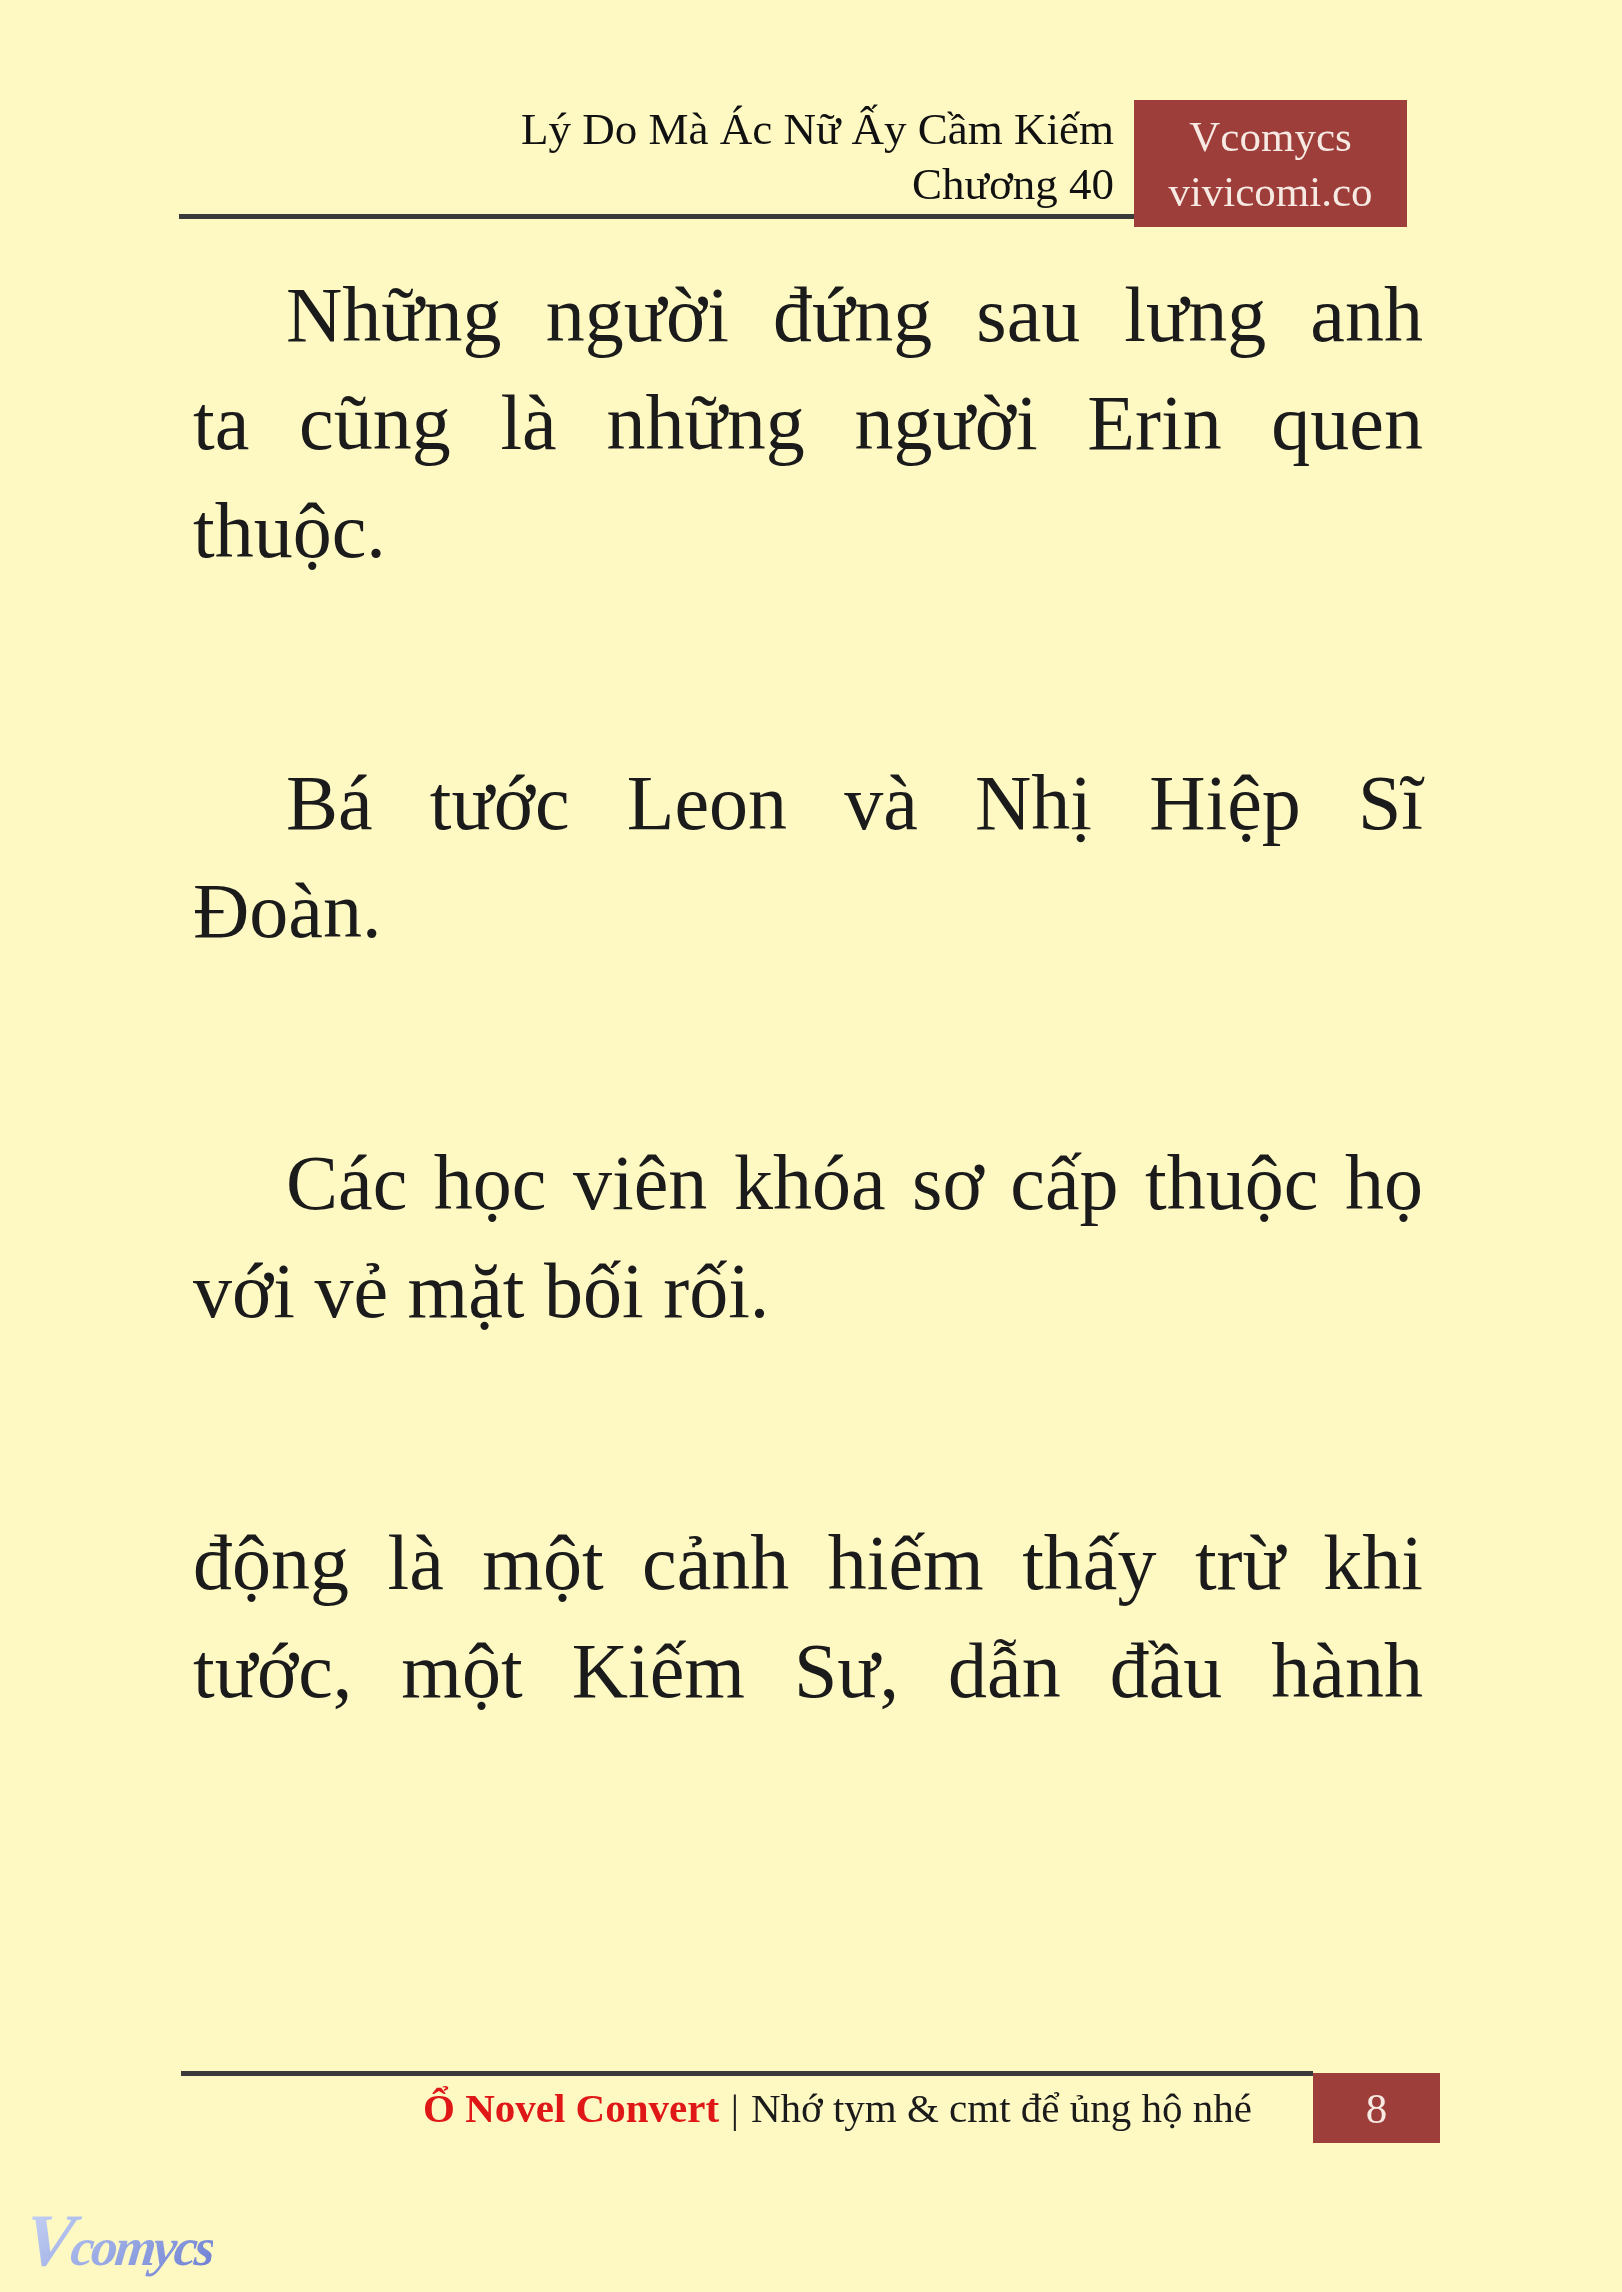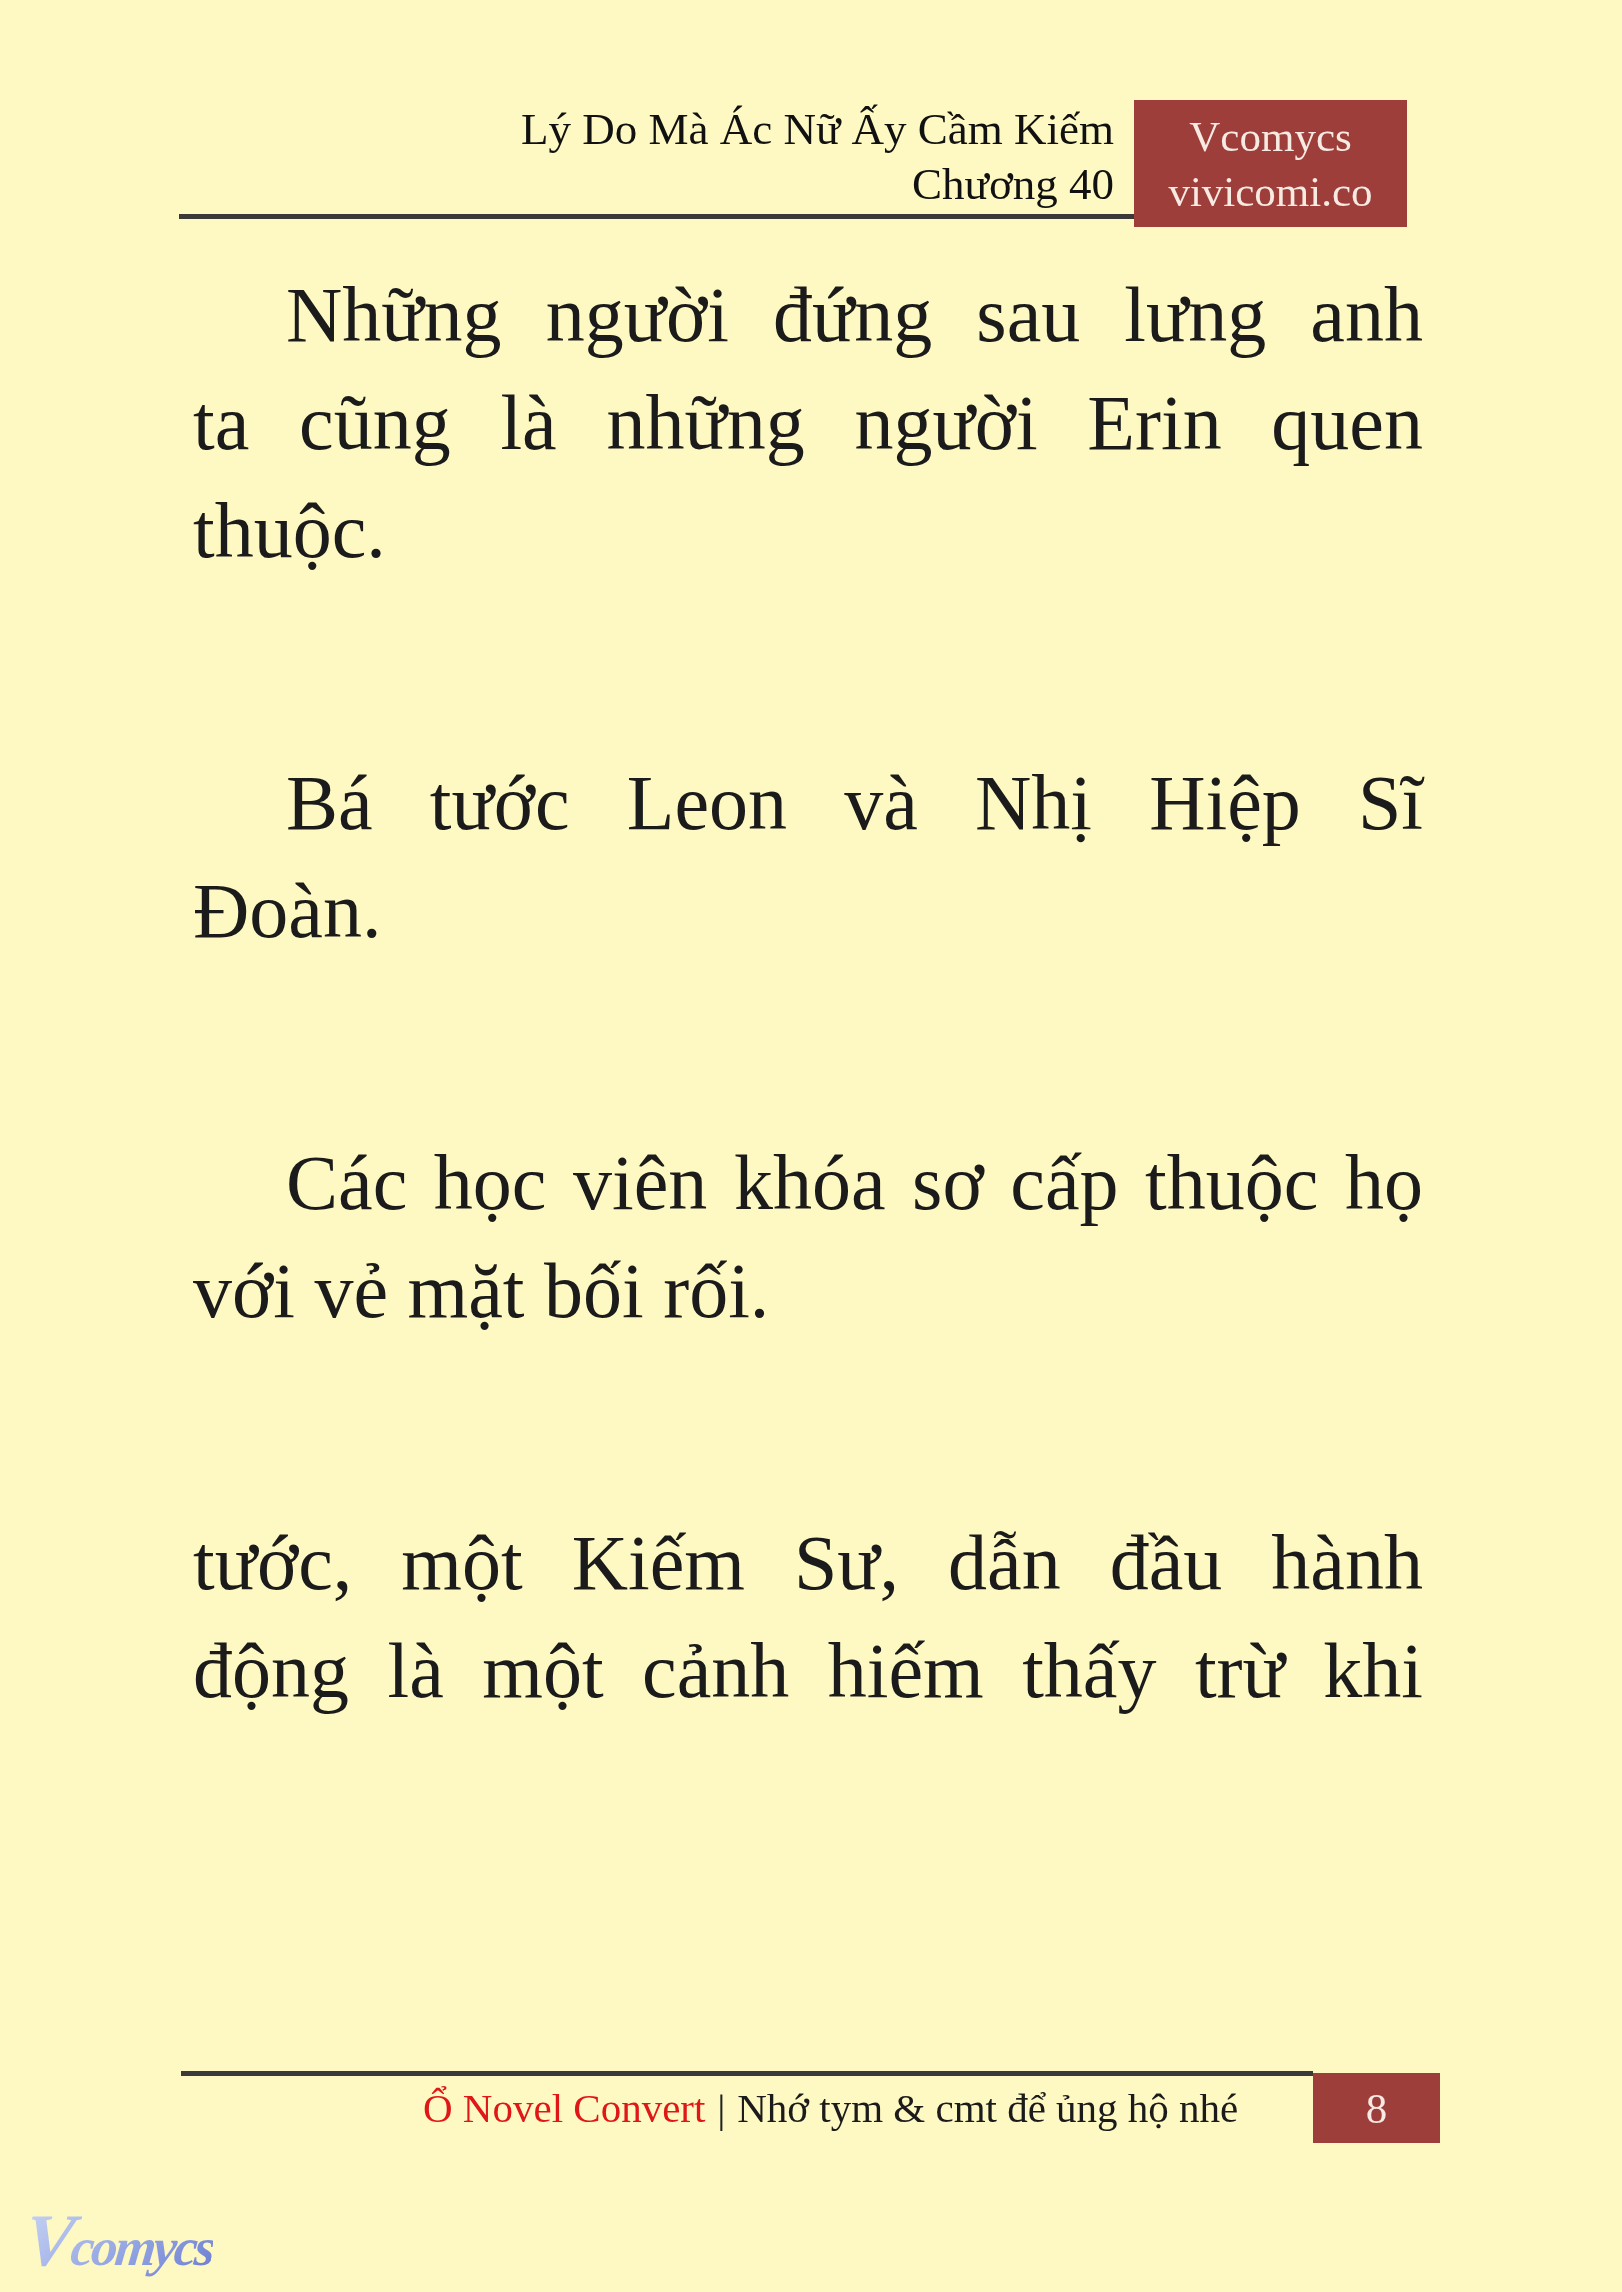--- a/index.html
+++ b/index.html
@@ -80,21 +80,21 @@
   }
   .footer-credit {
     position: absolute;
     left: 423px;
     top: 2084px;
     font-size: 41px;
     line-height: 49px;
     white-space: nowrap;
     color: #1b1b1b;
   }
-  .credit-name { color: #e01717; font-weight: normal; }
+  .credit-name { color: #e01717; font-weight: bold; }
   .credit-sep { color: #222; margin: 0 11.8px; font-weight: normal; }
   .page-number-badge {
     position: absolute;
     left: 1313px;
     top: 2073px;
     width: 127px;
     height: 70px;
     background: #9e3e3a;
     color: #f6eae3;
     display: flex;
@@ -147,22 +147,22 @@
       </div>
       <div class="para">
         <div class="tline first">Bá tước Leon và Nhị Hiệp Sĩ</div>
         <div class="tline last">Đoàn.</div>
       </div>
       <div class="para">
         <div class="tline first">Các học viên khóa sơ cấp thuộc họ</div>
         <div class="tline last">với vẻ mặt bối rối.</div>
       </div>
       <div class="para">
+        <div class="tline">động là một cảnh hiếm thấy trừ khi</div>
         <div class="tline">tước, một Kiếm Sư, dẫn đầu hành</div>
-        <div class="tline">động là một cảnh hiếm thấy trừ khi</div>
       </div>
     </div>
 
   <div class="footer-rule"></div>
 
   <div class="footer-credit">
     <span class="credit-name">Ổ Novel Convert</span><span class="credit-sep">|</span><span class="credit-note">Nhớ tym &amp; cmt để ủng hộ nhé</span>
   </div>
 
   <div class="page-number-badge">

